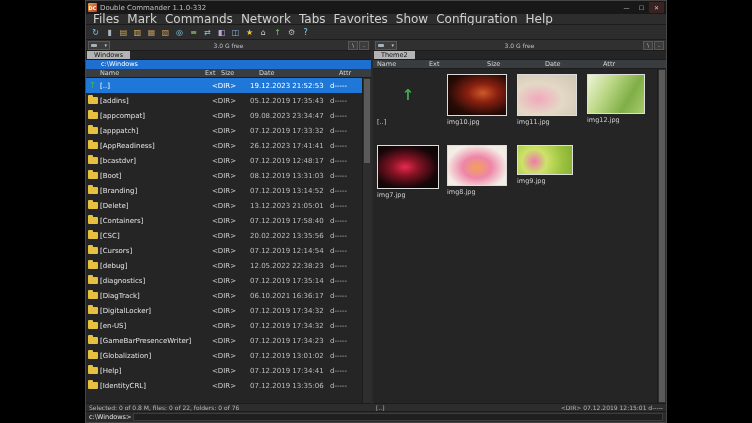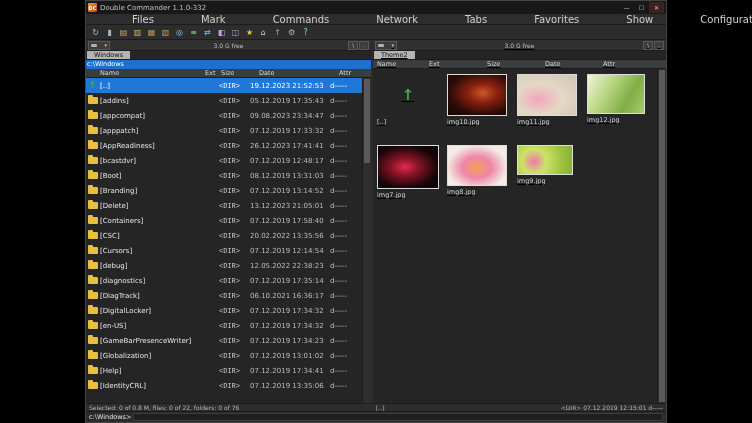--- a/index.html
+++ b/index.html
@@ -14,58 +14,58 @@
               font-size:5px; font-weight:bold; display:flex; align-items:center; justify-content:center;
               border-radius:1px; margin-right:3px; }
   .title-text { flex:1; font-size:7px; color:#c0c0c0; white-space:nowrap; overflow:hidden; }
   .win-btn { width:15px; height:11px; display:flex; align-items:center; justify-content:center;
              color:#cccccc; font-size:6px; }
   .win-btn.close { background:#3a2222; }
 
   
   .menubar { height:11px; background:#2d2d2d; border-bottom:1px solid #1c1c1c; display:flex;
              align-items:center; padding:0 3px; flex:0 0 auto; }
-  .menu-item { font-size:10px; color:#d0d0d0; padding:8px 4px; white-space:nowrap;margin-left:39px; }
+  .menu-item { font-size:12px; color:#d0d0d0; padding:8px 4px; white-space:nowrap; }
   .toolbar { height:15px; background:#2d2d2d; border-bottom:1px solid #1c1c1c; display:flex;
              align-items:center; padding:0 3px; gap:1px; flex:0 0 auto; }
   .tool-icon { width:13px; height:13px; font-size:8px; display:flex; align-items:center; justify-content:center; }
 
   
   .panes { flex:1 1 auto; min-height:0; display:flex; background:#2b2b2b; }
   .pane { display:flex; flex-direction:column; background:#252525; min-width:0; }
   .pane.left { width:285px; flex:0 0 auto; }
   .splitter { width:2px; background:#2b2b2b; flex:0 0 auto; }
-  .pane.right { flex:1 1 auto;text-decoration:underline; }
+  .pane.right { flex:1 1 auto; }
 
   .drive-bar { height:11px; background:#303030; border-bottom:1px solid #1c1c1c; display:flex;
                align-items:center; padding:0 2px; flex:0 0 auto; }
   .drive-combo { width:22px; height:9px; background:#3c3c3c; border:1px solid #585858; display:flex;
                  align-items:center; justify-content:space-between; padding:0 2px; color:#c8c8c8; font-size:5px; }
   .drive-glyph { width:6px; height:3px; background:#a8b0b8; border-radius:1px; }
   .free-space { flex:1; text-align:center; font-size:6px; color:#c0c0c0; }
   .drive-btn { min-width:10px; height:9px; background:#3c3c3c; border:1px solid #585858; color:#c8c8c8;
                font-size:5px; display:flex; align-items:center; justify-content:center; margin-left:1px; padding:0 1px; }
 
   .tab-row { height:9px; background:#252525; border-bottom:1px solid #1c1c1c; display:flex;
              align-items:flex-end; padding-left:1px; flex:0 0 auto; }
   .tab { background:#b4b4b4; color:#111; font-size:6.5px; line-height:8px; height:8px; padding:0 7px; }
 
-  .path-bar { height:9px; font-size:6.5px; line-height:9px; padding:0 1px; white-space:nowrap;
+  .path-bar { height:9px; font-size:6.5px; line-height:9px; padding:0 15px; white-space:nowrap;
               overflow:hidden; flex:0 0 auto; }
   .path-bar.active { background:#1e6fd0; color:#fff; }
   .path-bar.inactive { background:#383838; color:#c8c8c8; }
 
   .col-header { height:9px; background:#3a3d40; border-bottom:1px solid #1c1c1c; font-size:6.5px;
                 color:#d8d8d8; align-items:center; flex:0 0 auto; }
   .row-grid { display:grid; grid-template-columns:14px 1fr 16px 38px 80px 32px; }
 
   .file-list { flex:1 1 auto; min-height:0; position:relative; padding-right:9px; overflow:hidden; }
   .file-row { height:15px; align-items:center; font-size:7px; color:#cfcfcf; }
   .file-row .name { color:#e4e4e4; white-space:nowrap; overflow:hidden; }
-  .file-row .size { text-align:center; padding-right:3px;font-family:Liberation Mono, monospace; }
+  .file-row .size { text-align:left; padding-right:3px; }
   .file-row .date { color:#bdbdbd; white-space:nowrap; overflow:hidden; }
   .file-row .attr { color:#bdbdbd; }
   .file-row.selected { background:#1f78d8; }
   .file-row.selected .name, .file-row.selected .size,
   .file-row.selected .date, .file-row.selected .attr { color:#ffffff; }
   .icon-cell { display:flex; align-items:center; height:100%; }
   .folder-icon { width:10px; height:7px; background:#e8c040; border-radius:0 1px 1px 1px;
                  position:relative; margin-left:2px; display:inline-block; }
   .folder-icon::before { content:""; position:absolute; top:-2px; left:0; width:5px; height:2px;
                          background:#e8c040; border-radius:1px 1px 0 0; }

